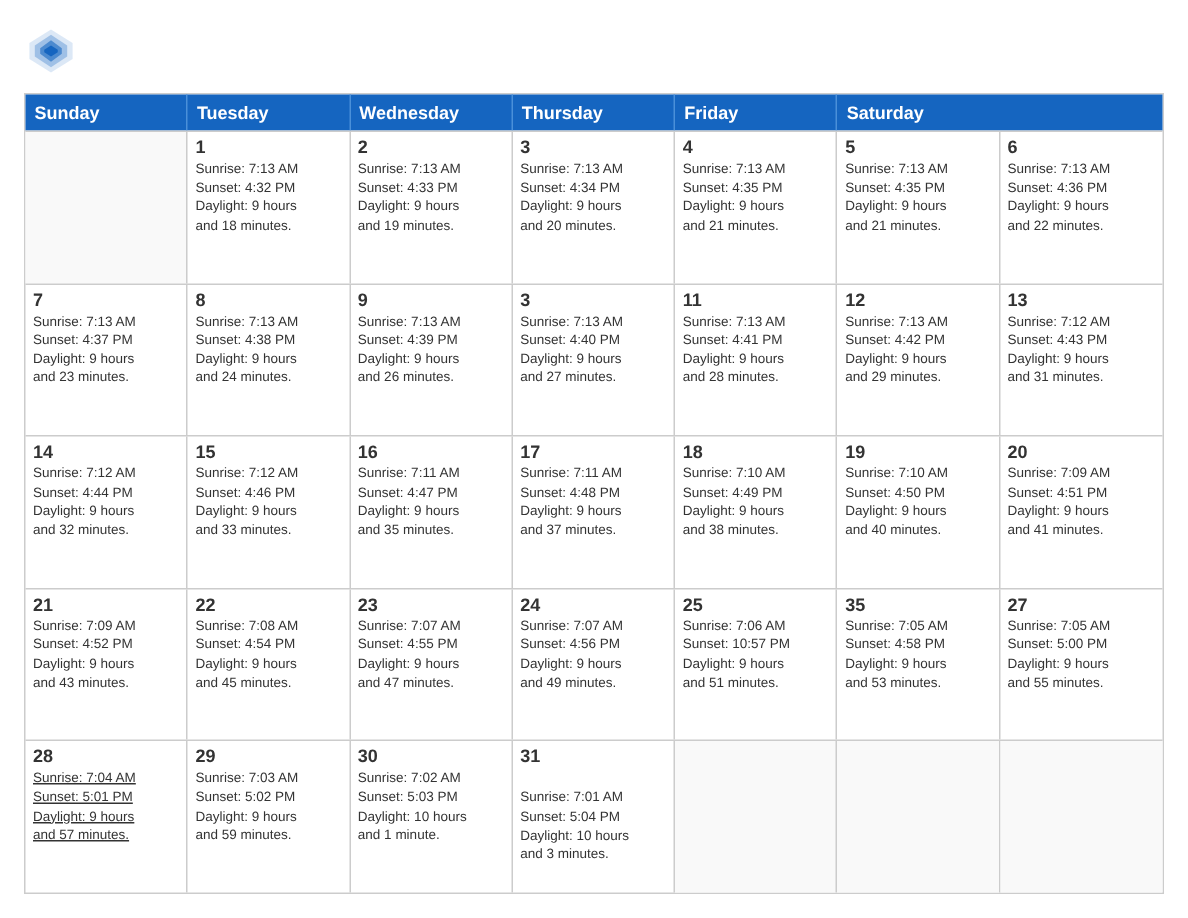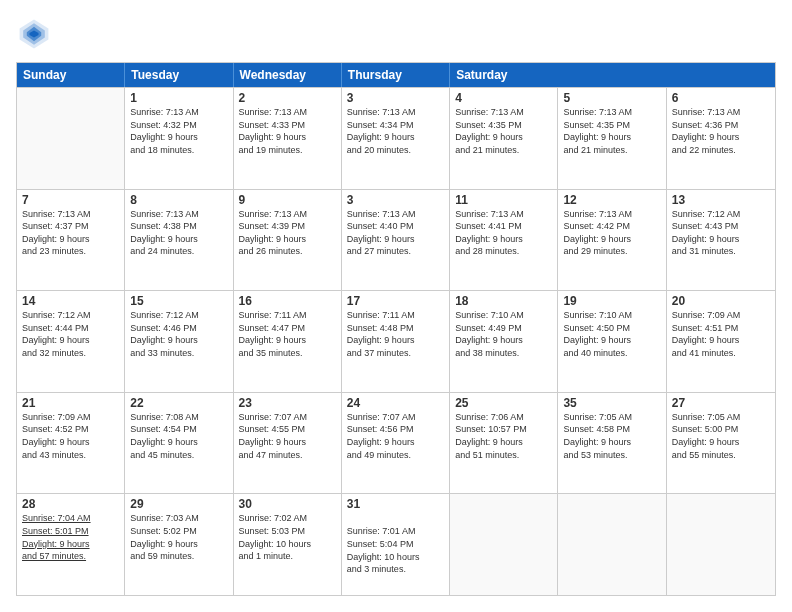--- a/index.html
+++ b/index.html
@@ -127,20 +127,21 @@
       <div class="subtitle"></div>
     </div>
   </div>
 
   <div class="calendar">
     <div class="cal-header" id="cal-header">
         <div class="cal-header-cell">Sunday</div>
         <div class="cal-header-cell">Tuesday</div>
         <div class="cal-header-cell">Wednesday</div>
         <div class="cal-header-cell">Thursday</div>
+        <div class="cal-header-cell">Friday</div>
         <div class="cal-header-cell">Saturday</div>
       </div>
     <div class="cal-body" id="cal-body">
         <div class="cal-row">
           <div class="cal-cell empty"></div>
           <div class="cal-cell">
             <div class="day-num">1</div>
             <div class="day-info" style="white-space: pre-line;">Sunrise: 7:13 AM
 Sunset: 4:32 PM
 Daylight: 9 hours

